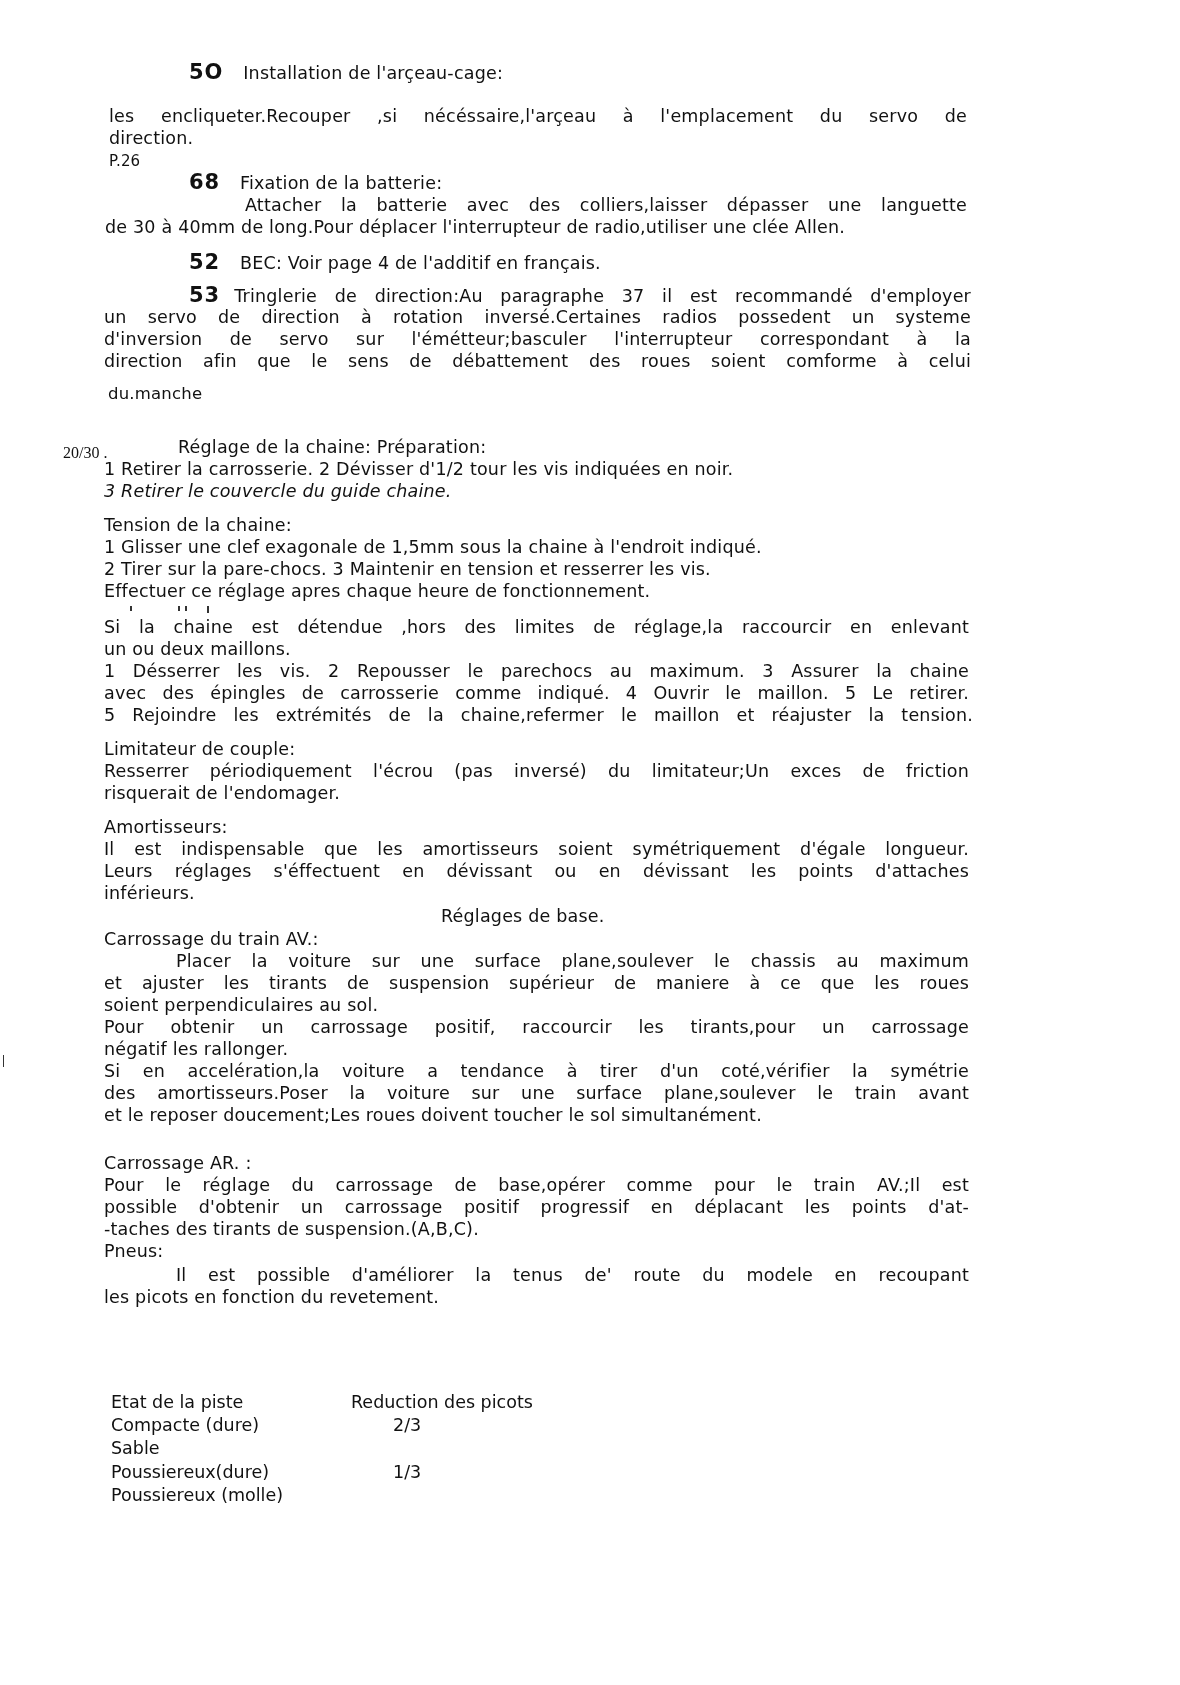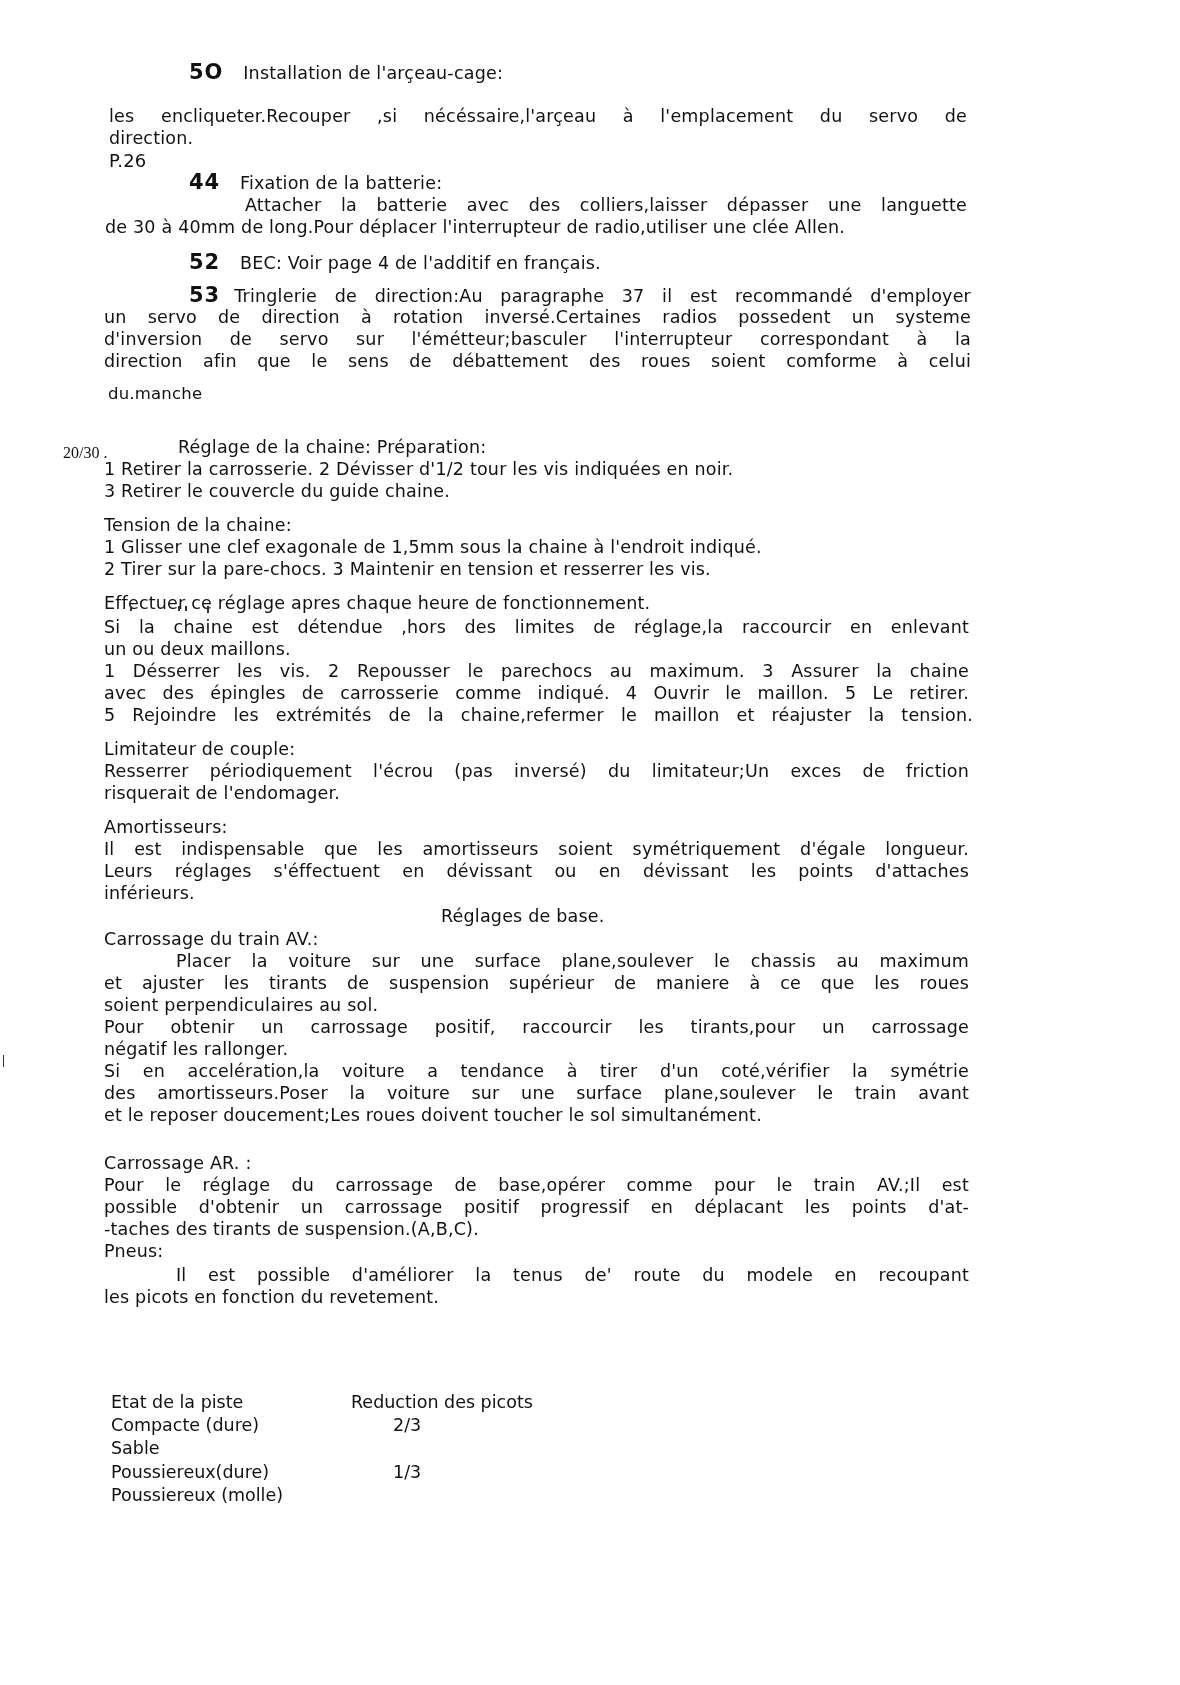--- a/index.html
+++ b/index.html
@@ -26,24 +26,24 @@
 <body>
 
 <div class="page">
 
   <div class="ln" style="left:189px;top:61px;">
     <span class="num">5O</span>
     <span>Installation de l'arçeau-cage:</span>
   </div>
   <div class="ln just" style="left:109px;top:105px;width:858px;">les encliqueter.Recouper ,si nécéssaire,l'arçeau à l'emplacement du servo de</div>
   <div class="ln" style="left:109px;top:127px;">direction.</div>
-  <div class="ln" style="left:109px;top:150px;font-size:18px;">P.26</div>
+  <div class="ln" style="left:109px;top:150px;font-size:15px;">P.26</div>
 
   <div class="ln" style="left:189px;top:171px;">
-    <span class="num">44</span>
+    <span class="num">68</span>
     <span>Fixation de la batterie:</span>
   </div>
   <div class="ln just" style="left:245px;top:194px;width:722px;">Attacher la batterie avec des colliers,laisser dépasser une languette</div>
   <div class="ln" style="left:105px;top:216px;">de 30 à 40mm de long.Pour déplacer l'interrupteur de radio,utiliser une clée Allen.</div>
 
   <div class="ln" style="left:189px;top:251px;">
     <span class="num">52</span>
     <span>BEC: Voir page 4 de l'additif en français.</span>
   </div>
 
@@ -51,26 +51,26 @@
     <span class="num">53</span><span>Tringlerie de direction:Au paragraphe 37 il est recommandé d'employer</span>
   </div>
   <div class="ln just" style="left:104px;top:306px;width:867px;">un servo de direction à rotation inversé.Certaines radios possedent un systeme</div>
   <div class="ln just" style="left:104px;top:328px;width:867px;">d'inversion de servo sur l'émétteur;basculer l'interrupteur correspondant à la</div>
   <div class="ln just" style="left:104px;top:350px;width:867px;">direction afin que le sens de débattement des roues soient comforme à celui</div>
   <div class="ln" style="left:108px;top:383px;font-size:16.5px;">du.manche</div>
 
   <div class="margin-note">20/30 .</div>
   <div class="ln" style="left:178px;top:436px;">Réglage de la chaine: Préparation:</div>
   <div class="ln" style="left:104px;top:458px;">1  Retirer la carrosserie. 2  Dévisser d'1/2 tour les vis indiquées en noir.</div>
-  <div class="ln" style="left:104px;top:480px;">3 Retirer le couvercle du guide chaine.</div>
+  <div class="ln" style="left:104px;top:480px;font-style:italic;">3 Retirer le couvercle du guide chaine.</div>
 
   <div class="ln" style="left:104px;top:514px;">Tension de la chaine:</div>
   <div class="ln" style="left:104px;top:536px;">1  Glisser une clef exagonale de 1,5mm sous la chaine à l'endroit indiqué.</div>
   <div class="ln" style="left:104px;top:558px;">2  Tirer sur la pare-chocs. 3 Maintenir en tension et resserrer les vis.</div>
-  <div class="ln" style="left:104px;top:580px;margin-top:12px;">Effectuer ce réglage apres chaque heure de fonctionnement.</div>
+  <div class="ln" style="left:104px;top:580px;">Effectuer ce réglage apres chaque heure de fonctionnement.</div>
   <div class="speck" style="left:130px;top:606px;height:5px;"></div>
   <div class="speck" style="left:178px;top:606px;height:5px;"></div>
   <div class="speck" style="left:185px;top:606px;height:5px;"></div>
   <div class="speck" style="left:207px;top:606px;height:7px;"></div>
 
   <div class="ln just" style="left:104px;top:616px;width:865px;">Si la chaine est détendue ,hors des limites de réglage,la raccourcir en enlevant</div>
   <div class="ln" style="left:104px;top:638px;">un ou deux maillons.</div>
   <div class="ln just" style="left:104px;top:660px;width:865px;">1   Désserrer les vis. 2 Repousser le parechocs au maximum. 3 Assurer la chaine</div>
   <div class="ln just" style="left:104px;top:682px;width:865px;">avec des épingles de carrosserie comme indiqué. 4 Ouvrir le maillon. 5  Le retirer.</div>
   <div class="ln just" style="left:104px;top:704px;width:869px;">5  Rejoindre les extrémités de la chaine,refermer le maillon et réajuster la tension.</div>

